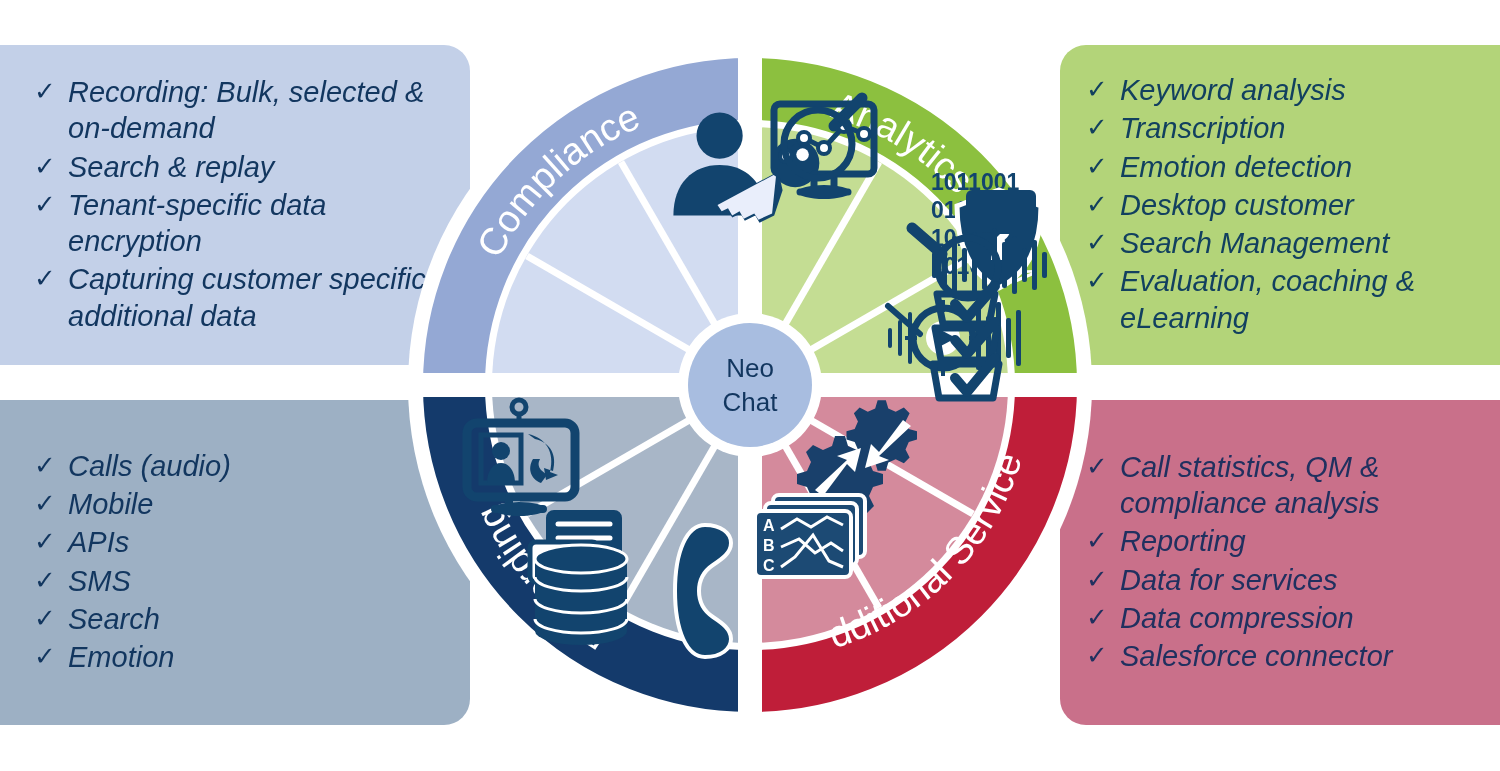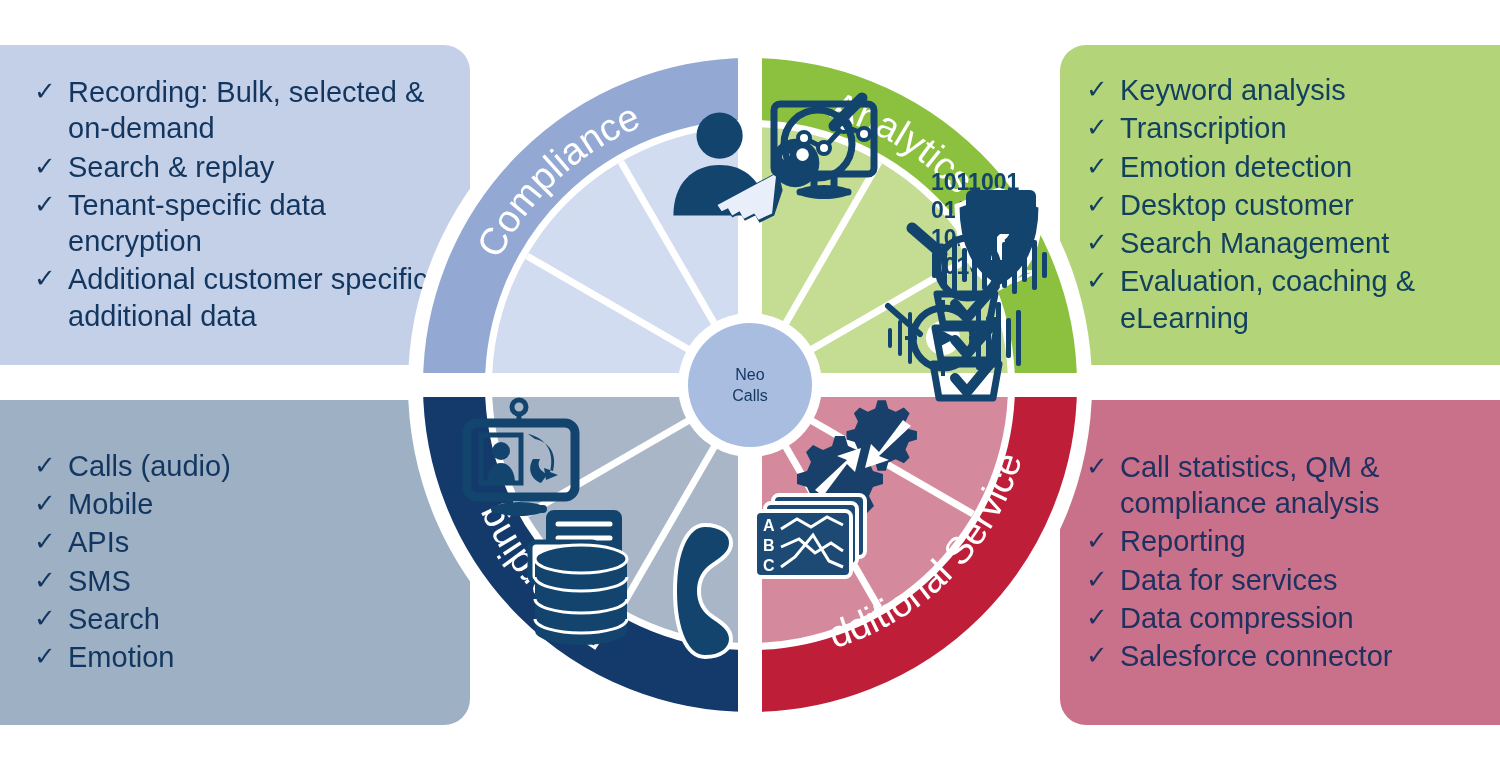--- a/index.html
+++ b/index.html
@@ -10,21 +10,21 @@
 
   
   .panel { position:absolute; display:flex; flex-direction:column; justify-content:center; }
   .panel ul { list-style:none; }
   .panel li {
     display:flex; align-items:flex-start;
     color:#12365f; font-size:29px; line-height:1.25;
     margin-bottom:2px;
   }
   .check { flex:0 0 34px; font-size:26px; line-height:1.32; color:#12365f; }
-  .txt { flex:1 1 auto; }
+  .txt { flex:1 1 auto;font-style:italic; }
 
   #panel-tl {
     left:0; top:45px; width:470px; height:320px;
     background:#c3d0e8;
     border-radius:0 26px 26px 0;
     padding:12px 18px 12px 34px;
   }
   #panel-tr {
     right:0; top:45px; width:440px; height:320px;
     background:#b3d479;
@@ -47,21 +47,21 @@
   #panel-bl .check, #panel-bl .txt { color:#12365f; }
   #panel-tr .check, #panel-tr .txt { color:#12405f; }
   #panel-br .check, #panel-br .txt { color:#20305f; }
 
   
   #wheel { position:absolute; left:375px; top:0px; width:750px; height:771px; }
 
   .hub-label {
     position:absolute; left:690px; top:345px; width:120px; height:80px;
     display:flex; flex-direction:column; align-items:center; justify-content:center;
-    color:#12365f; font-size:16px; line-height:1.32; pointer-events:none;
+    color:#12365f; font-size:26px; line-height:1.32; pointer-events:none;
   }
 </style>
 </head>
 <body>
 
 <div id="stage">
 
   <div id="panel-tl" class="panel">
     <ul>
       <li>
@@ -71,21 +71,21 @@
       <li>
         <span class="check">✓</span>
         <span class="txt">Search &amp; replay</span>
       </li>
       <li>
         <span class="check">✓</span>
         <span class="txt">Tenant-specific data encryption</span>
       </li>
       <li>
         <span class="check">✓</span>
-        <span class="txt">Additional customer specific additional data</span>
+        <span class="txt">Capturing customer specific additional data</span>
       </li>
     </ul>
   </div>
 
   <div id="panel-tr" class="panel">
     <ul>
       <li>
         <span class="check">✓</span>
         <span class="txt">Keyword analysis</span>
       </li>
@@ -428,16 +428,16 @@
           <path d="M0 54 a46 14 0 0 0 92 0"></path>
           <path d="M0 74 a46 14 0 0 0 92 0"></path>
           <ellipse cx="46" cy="14" rx="46" ry="14"></ellipse>
         </g>
       </g>
     </g>
   </svg>
 
   <div class="hub-label">
     <span>Neo</span>
-    <span>Calls</span>
+    <span>Chat</span>
   </div>
 
 </div>
 
 </body></html>

